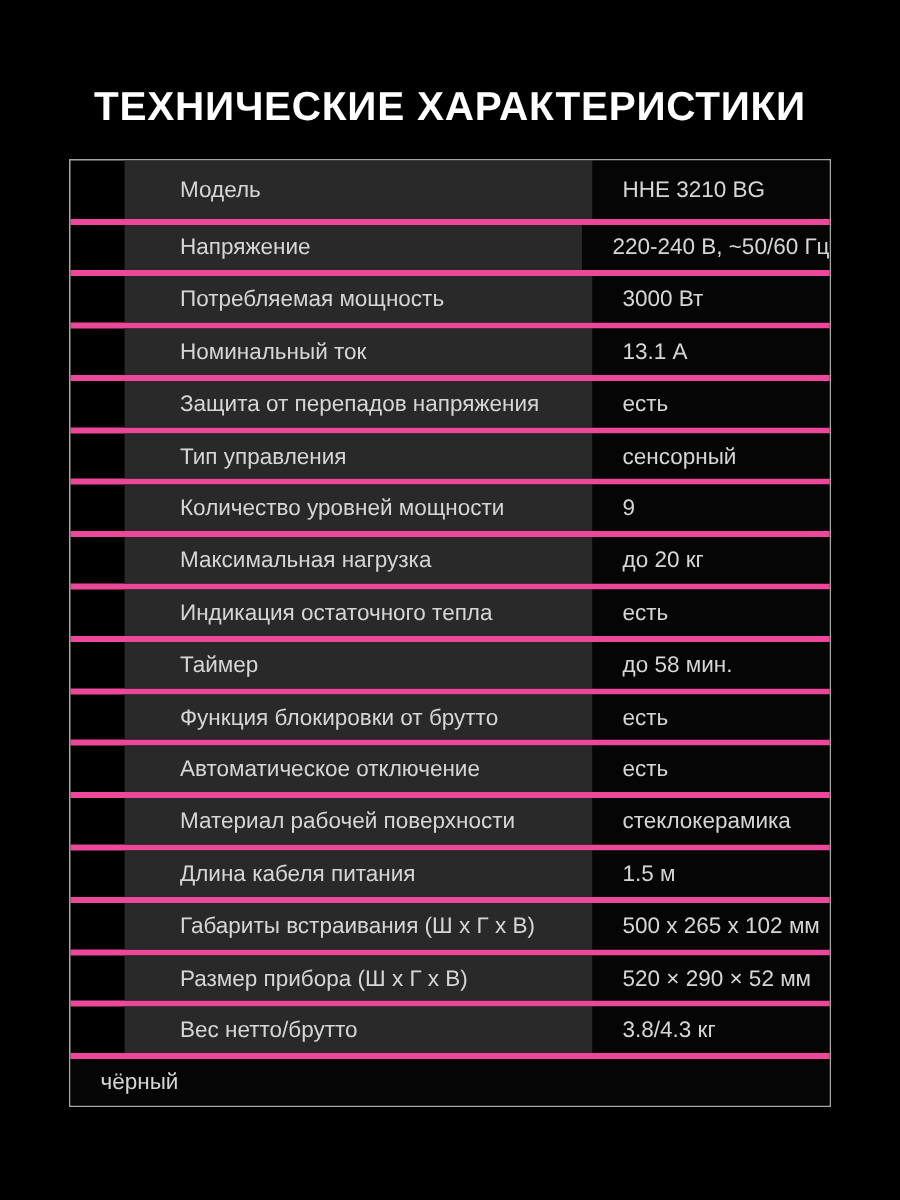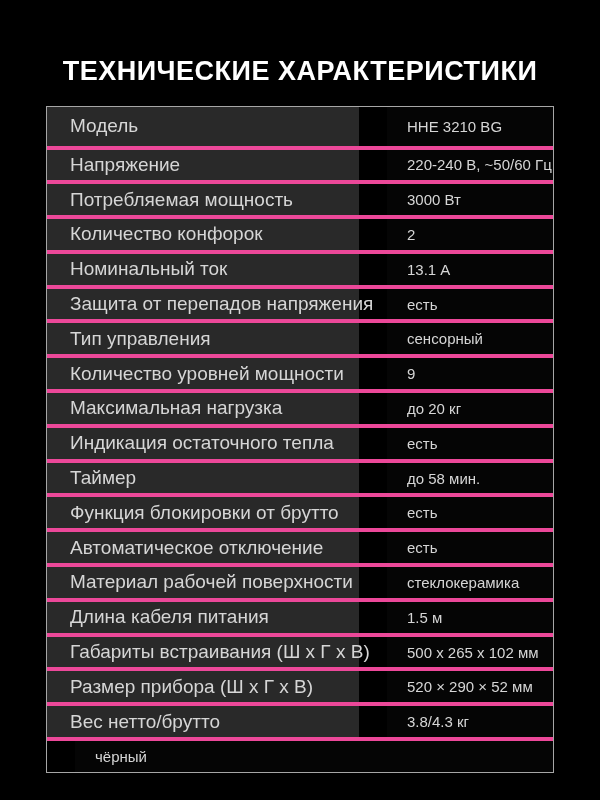--- a/index.html
+++ b/index.html
@@ -39,36 +39,36 @@
   }
   .spec-row:first-child {
     border-top: none;
     height: 38.5px;
   }
   .spec-label {
     width: 312px;
     box-sizing: border-box;
     background: #292929;
     color: #d6d6d6;
-    font-size: 19px;
+    font-size: 15px;
     display: flex;
     align-items: center;
-    padding-left: 23px;
+    padding-left: 37px;
     white-space: nowrap;
+    margin-left: 36px;
   }
   .spec-value {
     flex: 1;
     background: #050505;
     color: #d6d6d6;
     font-size: 15px;
     display: flex;
     align-items: center;
     padding-left: 20px;
     white-space: nowrap;
-    margin-left: 28px;
   }
 </style>
 </head>
 <body>
 
 <div class="screen">
 
   <div class="page-title">ТЕХНИЧЕСКИЕ ХАРАКТЕРИСТИКИ</div>
 
   <div class="spec-table">
@@ -77,24 +77,20 @@
       <div class="spec-label">Модель</div>
       <div class="spec-value">HHE 3210 BG</div>
     </div>
     <div class="spec-row">
       <div class="spec-label">Напряжение</div>
       <div class="spec-value">220-240 В, ~50/60 Гц</div>
     </div>
     <div class="spec-row">
       <div class="spec-label">Потребляемая мощность</div>
       <div class="spec-value">3000 Вт</div>
-    </div>
-    <div class="spec-row">
-      <div class="spec-label">Количество конфорок</div>
-      <div class="spec-value">2</div>
     </div>
     <div class="spec-row">
       <div class="spec-label">Номинальный ток</div>
       <div class="spec-value">13.1 А</div>
     </div>
     <div class="spec-row">
       <div class="spec-label">Защита от перепадов напряжения</div>
       <div class="spec-value">есть</div>
     </div>
     <div class="spec-row">

